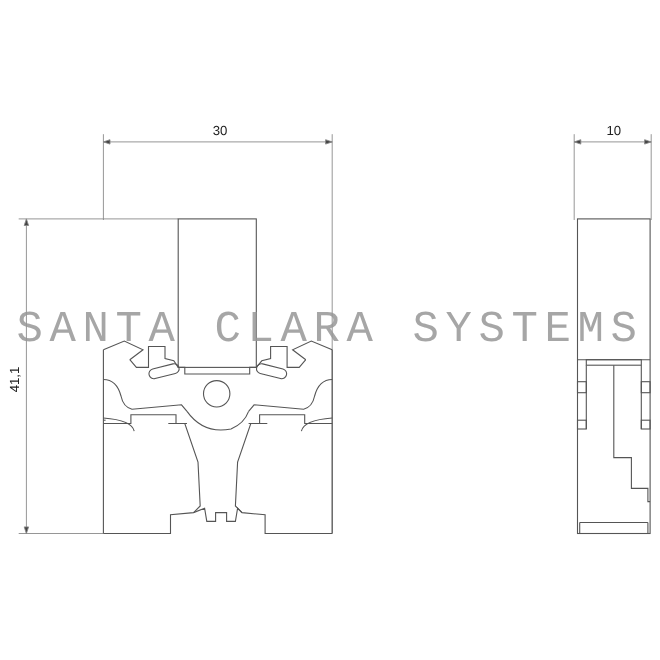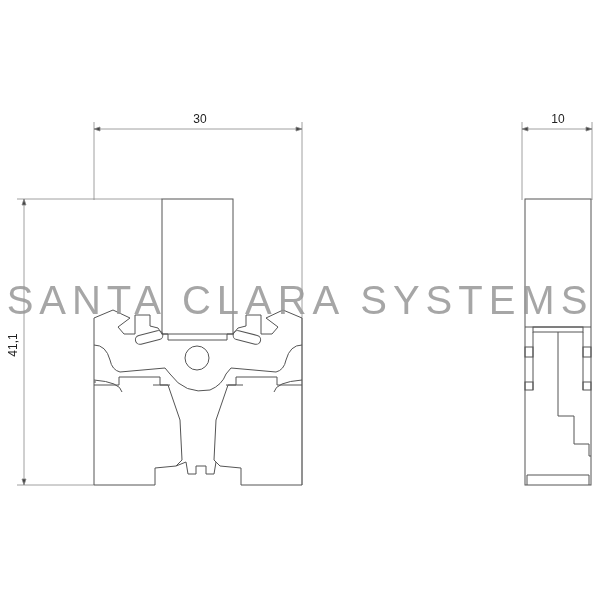--- a/index.html
+++ b/index.html
@@ -1,19 +1,19 @@
 <!DOCTYPE html>
 <html><head>
 <meta charset="utf-8">
 <style>
   html,body{margin:0;padding:0;background:#ffffff;}
   body{width:600px;height:600px;position:relative;overflow:hidden;font-family:"Liberation Sans",sans-serif;}
   svg{position:absolute;left:0;top:0;}
   .dimtext{font-family:"Liberation Sans",sans-serif;font-size:12px;fill:#222;}
-  .watermark{position:absolute;left:0;top:278px;width:600px;text-align:center;font-family:Liberation Sans, sans-serif;font-size:40px;letter-spacing:6px;color:rgba(150,150,150,0.85);white-space:nowrap;pointer-events:none;}
+  .watermark{position:absolute;left:0;top:278px;width:600px;text-align:center;font-family:Liberation Mono, monospace;font-size:40px;letter-spacing:6px;color:rgba(150,150,150,0.85);white-space:nowrap;pointer-events:none;}
 </style>
 </head>
 <body>
 
 <svg width="600" height="600" viewBox="0 0 600 600">
 
   <g stroke="#888" stroke-width="0.8" fill="none">
     <line x1="94" y1="122" x2="94" y2="200"></line>
     <line x1="302" y1="122" x2="302" y2="485"></line>
     <line x1="94" y1="129" x2="302" y2="129"></line>

